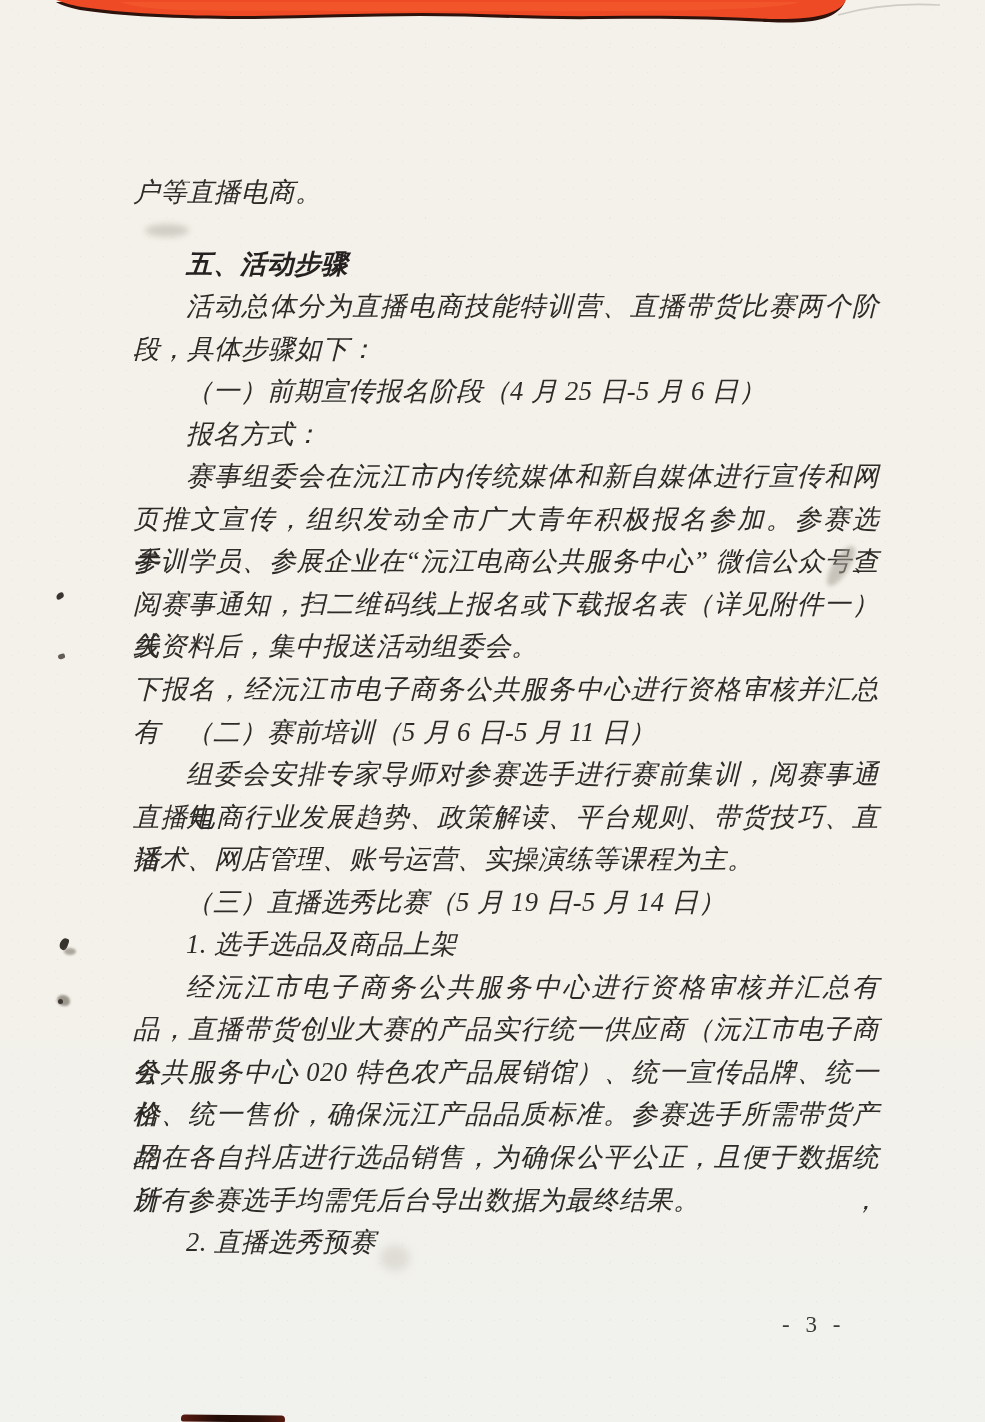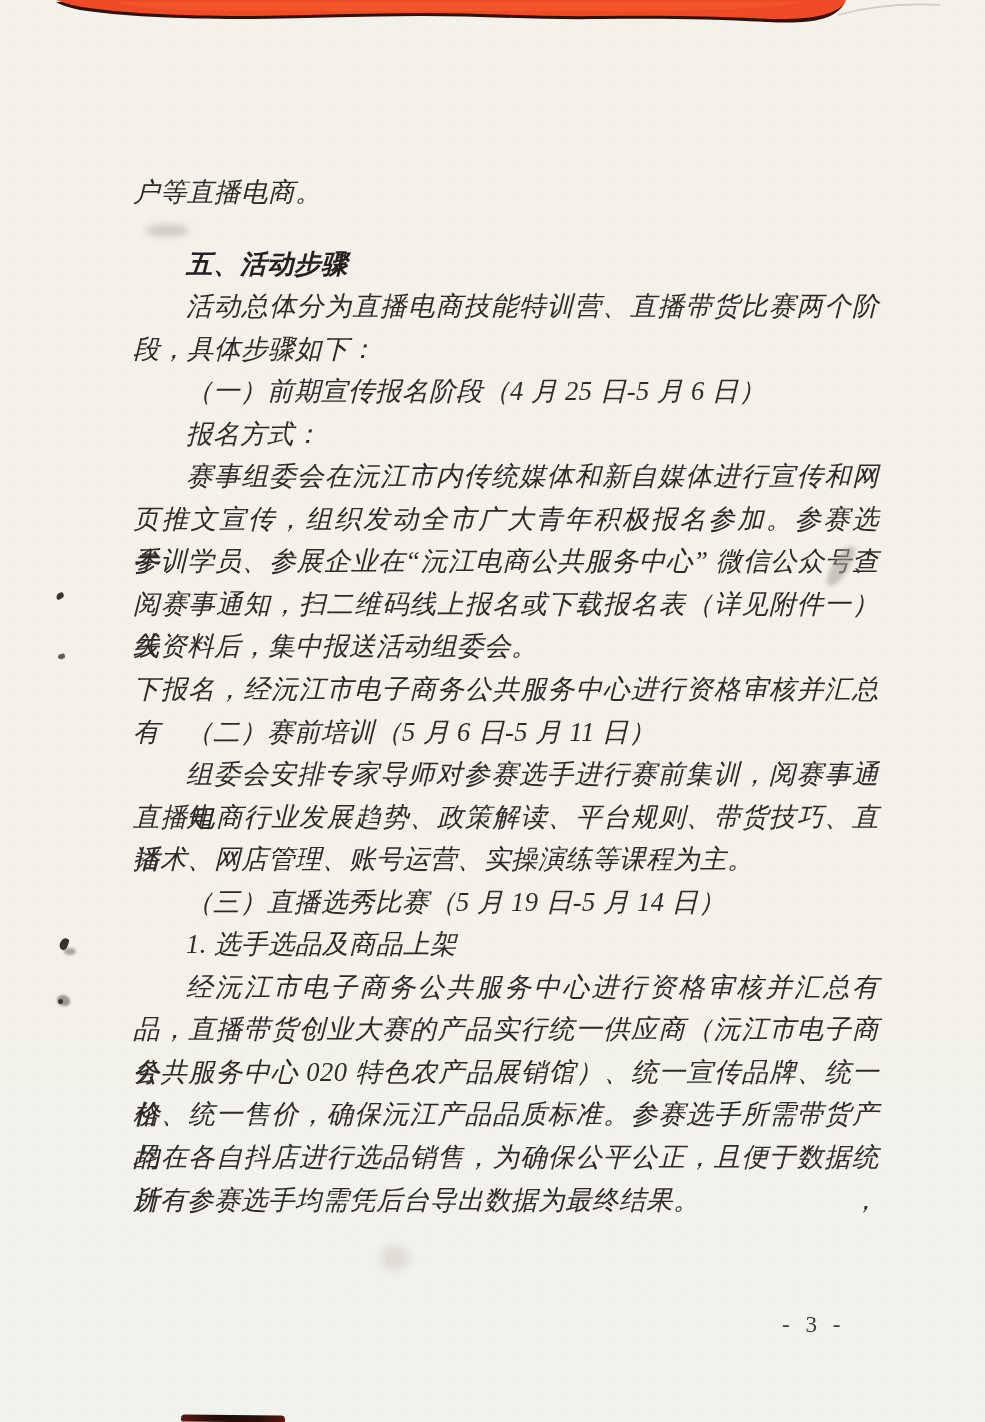--- a/index.html
+++ b/index.html
@@ -86,20 +86,21 @@
       <div class="line fill">直播电商行业发展趋势、政策解读、平台规则、带货技巧、直播</div>
       <div class="line">话术、网店管理、账号运营、实操演练等课程为主。</div>
       <div class="line indent">（三）直播选秀比赛（5 月 19 日-5 月 14 日）</div>
       <div class="line indent">1. 选手选品及商品上架</div>
       <div class="line indent fill">经沅江市电子商务公共服务中心进行资格审核并汇总有</div>
       <div class="line fill">品，直播带货创业大赛的产品实行统一供应商（沅江市电子商务</div>
       <div class="line fill">公共服务中心 020 特色农产品展销馆）、统一宣传品牌、统一价</div>
       <div class="line fill">格、统一售价，确保沅江产品品质标准。参赛选手所需带货产品</div>
       <div class="line fill">均在各自抖店进行选品销售，为确保公平公正，且便于数据统计，</div>
       <div class="line">所有参赛选手均需凭后台导出数据为最终结果。</div>
+      <div class="line indent">2. 直播选秀预赛</div>
     </div>
 
   <div class="page-number">- 3 -</div>
 
   <div class="artifact smudge-top"></div>
   <div class="artifact speck-1"></div>
   <div class="artifact speck-2"></div>
   <div class="artifact speck-3"></div>
   <div class="artifact speck-3b"></div>
   <div class="artifact speck-4"></div>

